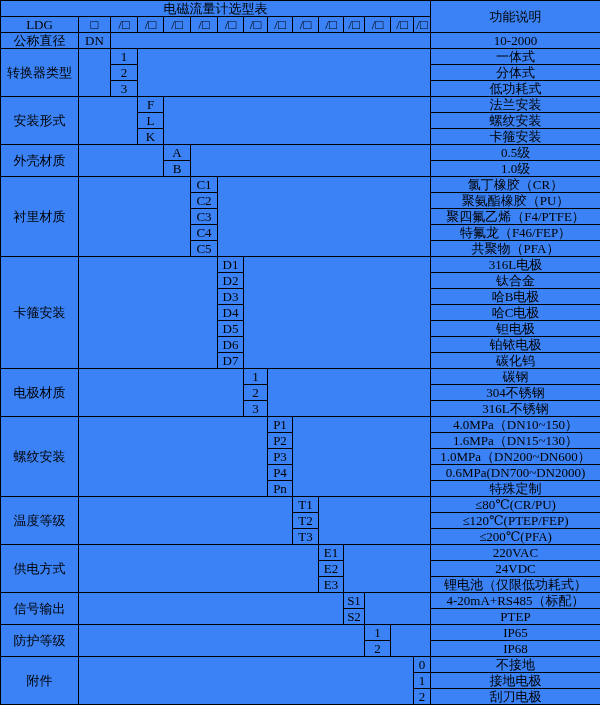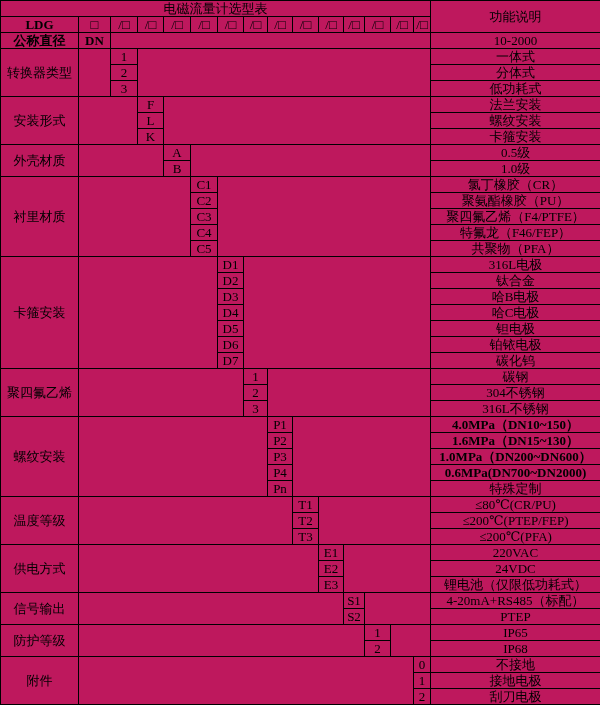--- a/index.html
+++ b/index.html
@@ -6,38 +6,38 @@
   html,body { background:#ffffff; }
   body {
     width:600px; height:716px;
     font-family:"Liberation Serif","DejaVu Serif",serif;
     color:#000;
   }
   table.sel {
     width:600px;
     border-collapse:collapse;
     table-layout:fixed;
-    background:#be185d;
+    background:#3b82f6;
   }
   table.sel td {
     border:1px solid #000;
     font-size:13px;
     line-height:14px;
     text-align:center;
     vertical-align:middle;
     padding:0;
     white-space:nowrap;
     overflow:hidden;
   }
   tr.title-row { height:19px; }
   tr.model-row { height:20px; }
   table.sel tr { height:16px; }
   td.title-cell { font-size:14px; }
   td.fn-header  { font-size:14px; }
-  td.lft  { text-align:left;font-weight:bold; }
+  td.lft  { text-align:left; }
   td.pad  { padding-left:4px; }
   td.pad2 { padding-left:2px; }
   td.slot { letter-spacing:0px; }
 </style>
 </head>
 <body>
 
 <table class="sel" id="sel-table">
     <colgroup>
       <col style="width: 78px;">
@@ -174,21 +174,21 @@
       </tr>
       <tr>
         <td>D6</td>
         <td>铂铱电极</td>
       </tr>
       <tr>
         <td>D7</td>
         <td>碳化钨</td>
       </tr>
       <tr>
-        <td rowspan="3">聚四氟乙烯</td>
+        <td rowspan="3">电极材质</td>
         <td rowspan="3" colspan="6"></td>
         <td>1</td>
         <td rowspan="3" colspan="7"></td>
         <td>碳钢</td>
       </tr>
       <tr>
         <td>2</td>
         <td>304不锈钢</td>
       </tr>
       <tr>
@@ -220,21 +220,21 @@
       </tr>
       <tr>
         <td rowspan="3">温度等级</td>
         <td rowspan="3" colspan="8"></td>
         <td>T1</td>
         <td rowspan="3" colspan="5"></td>
         <td>≤80℃(CR/PU)</td>
       </tr>
       <tr>
         <td>T2</td>
-        <td>≤200℃(PTEP/FEP)</td>
+        <td>≤120℃(PTEP/FEP)</td>
       </tr>
       <tr>
         <td>T3</td>
         <td>≤200℃(PFA)</td>
       </tr>
       <tr>
         <td rowspan="3">供电方式</td>
         <td rowspan="3" colspan="9"></td>
         <td>E1</td>
         <td rowspan="3" colspan="4"></td>

